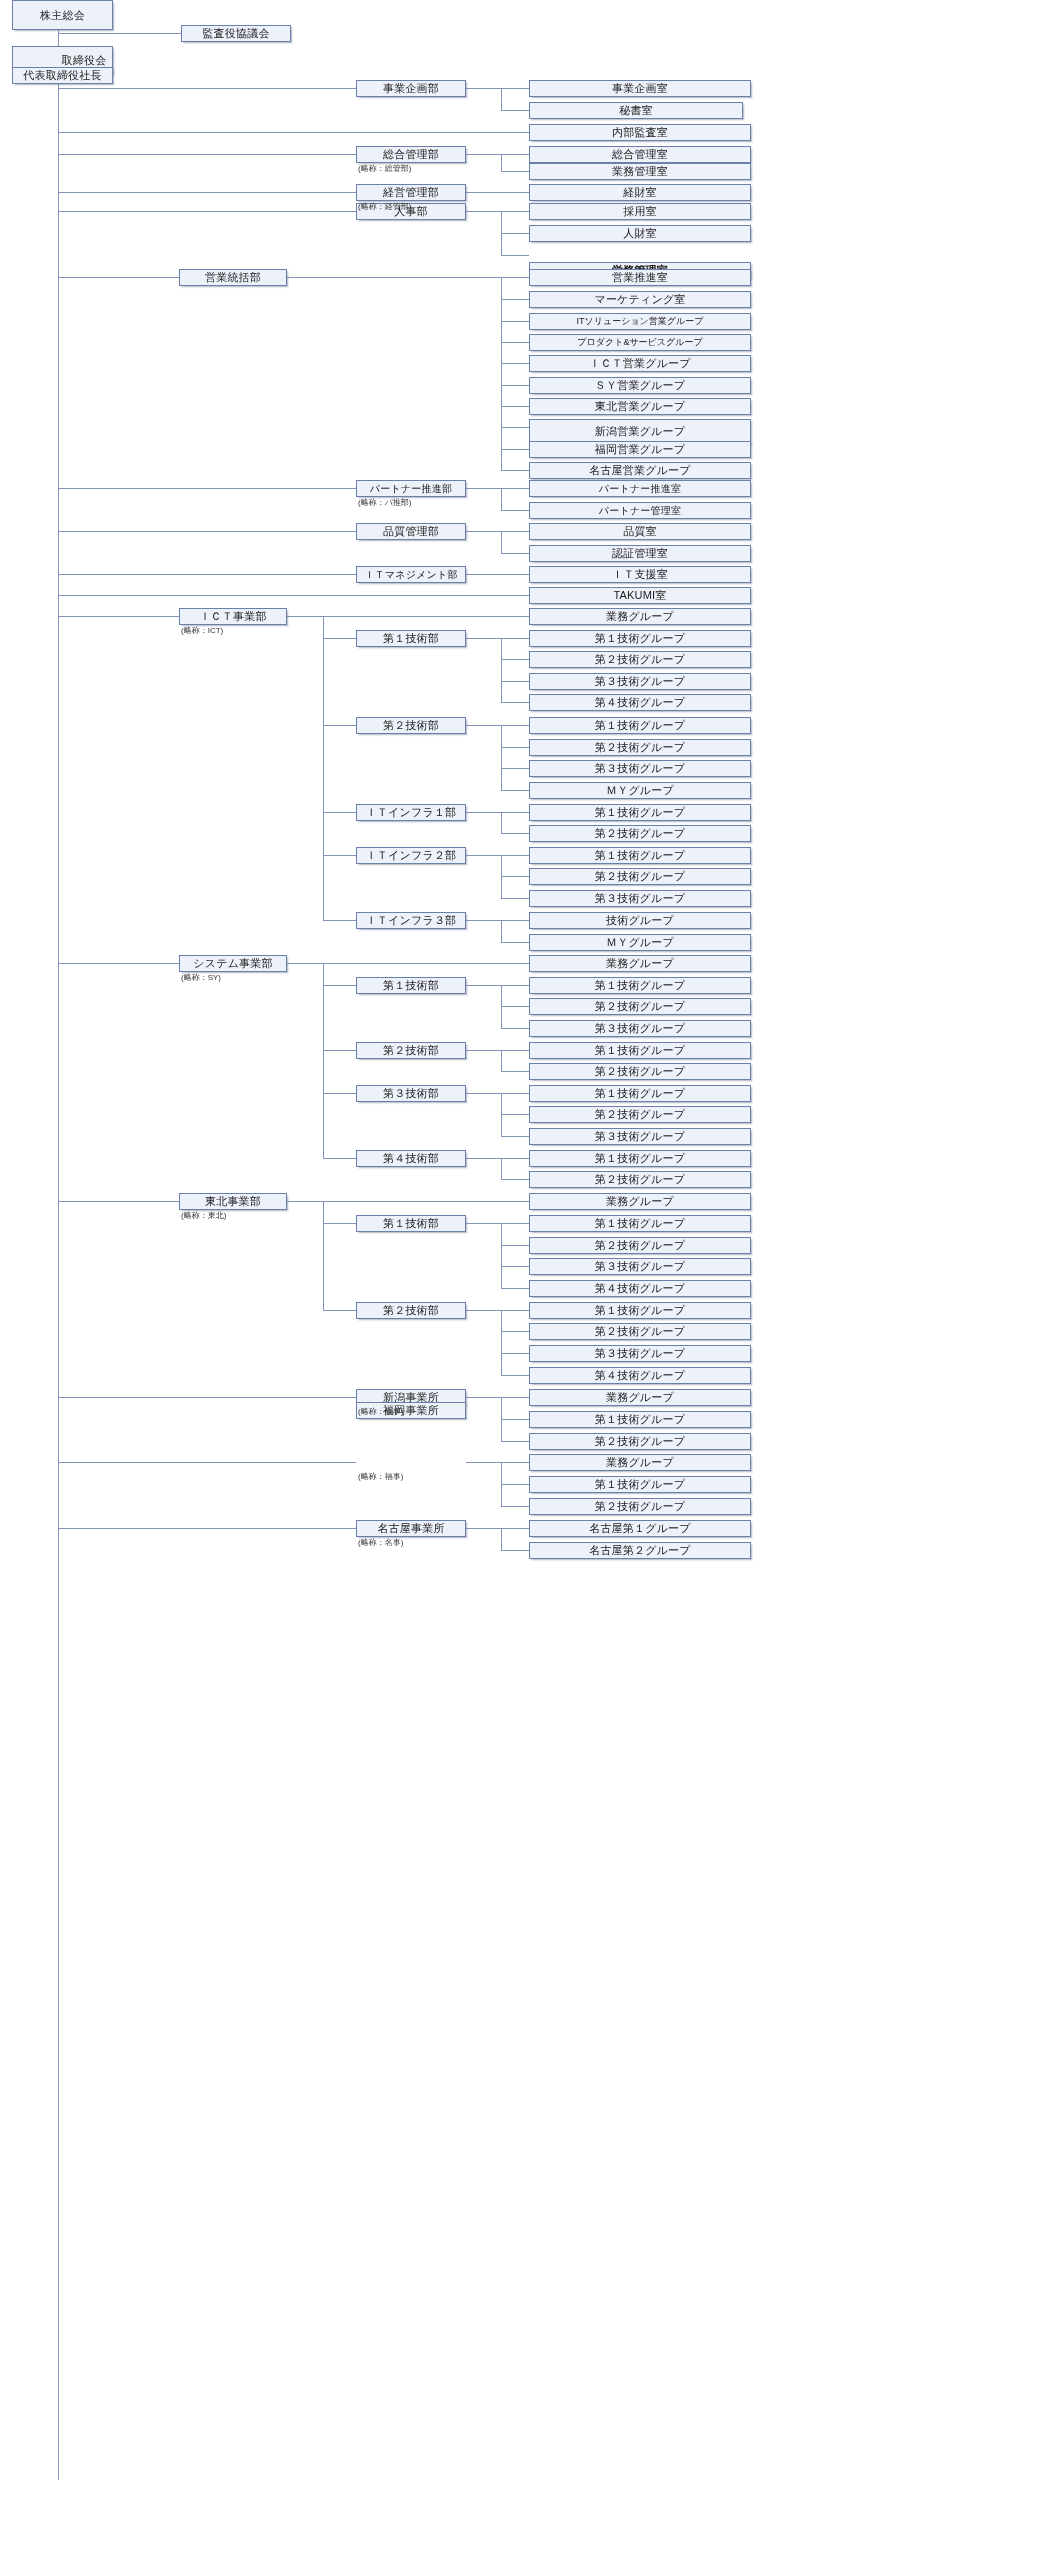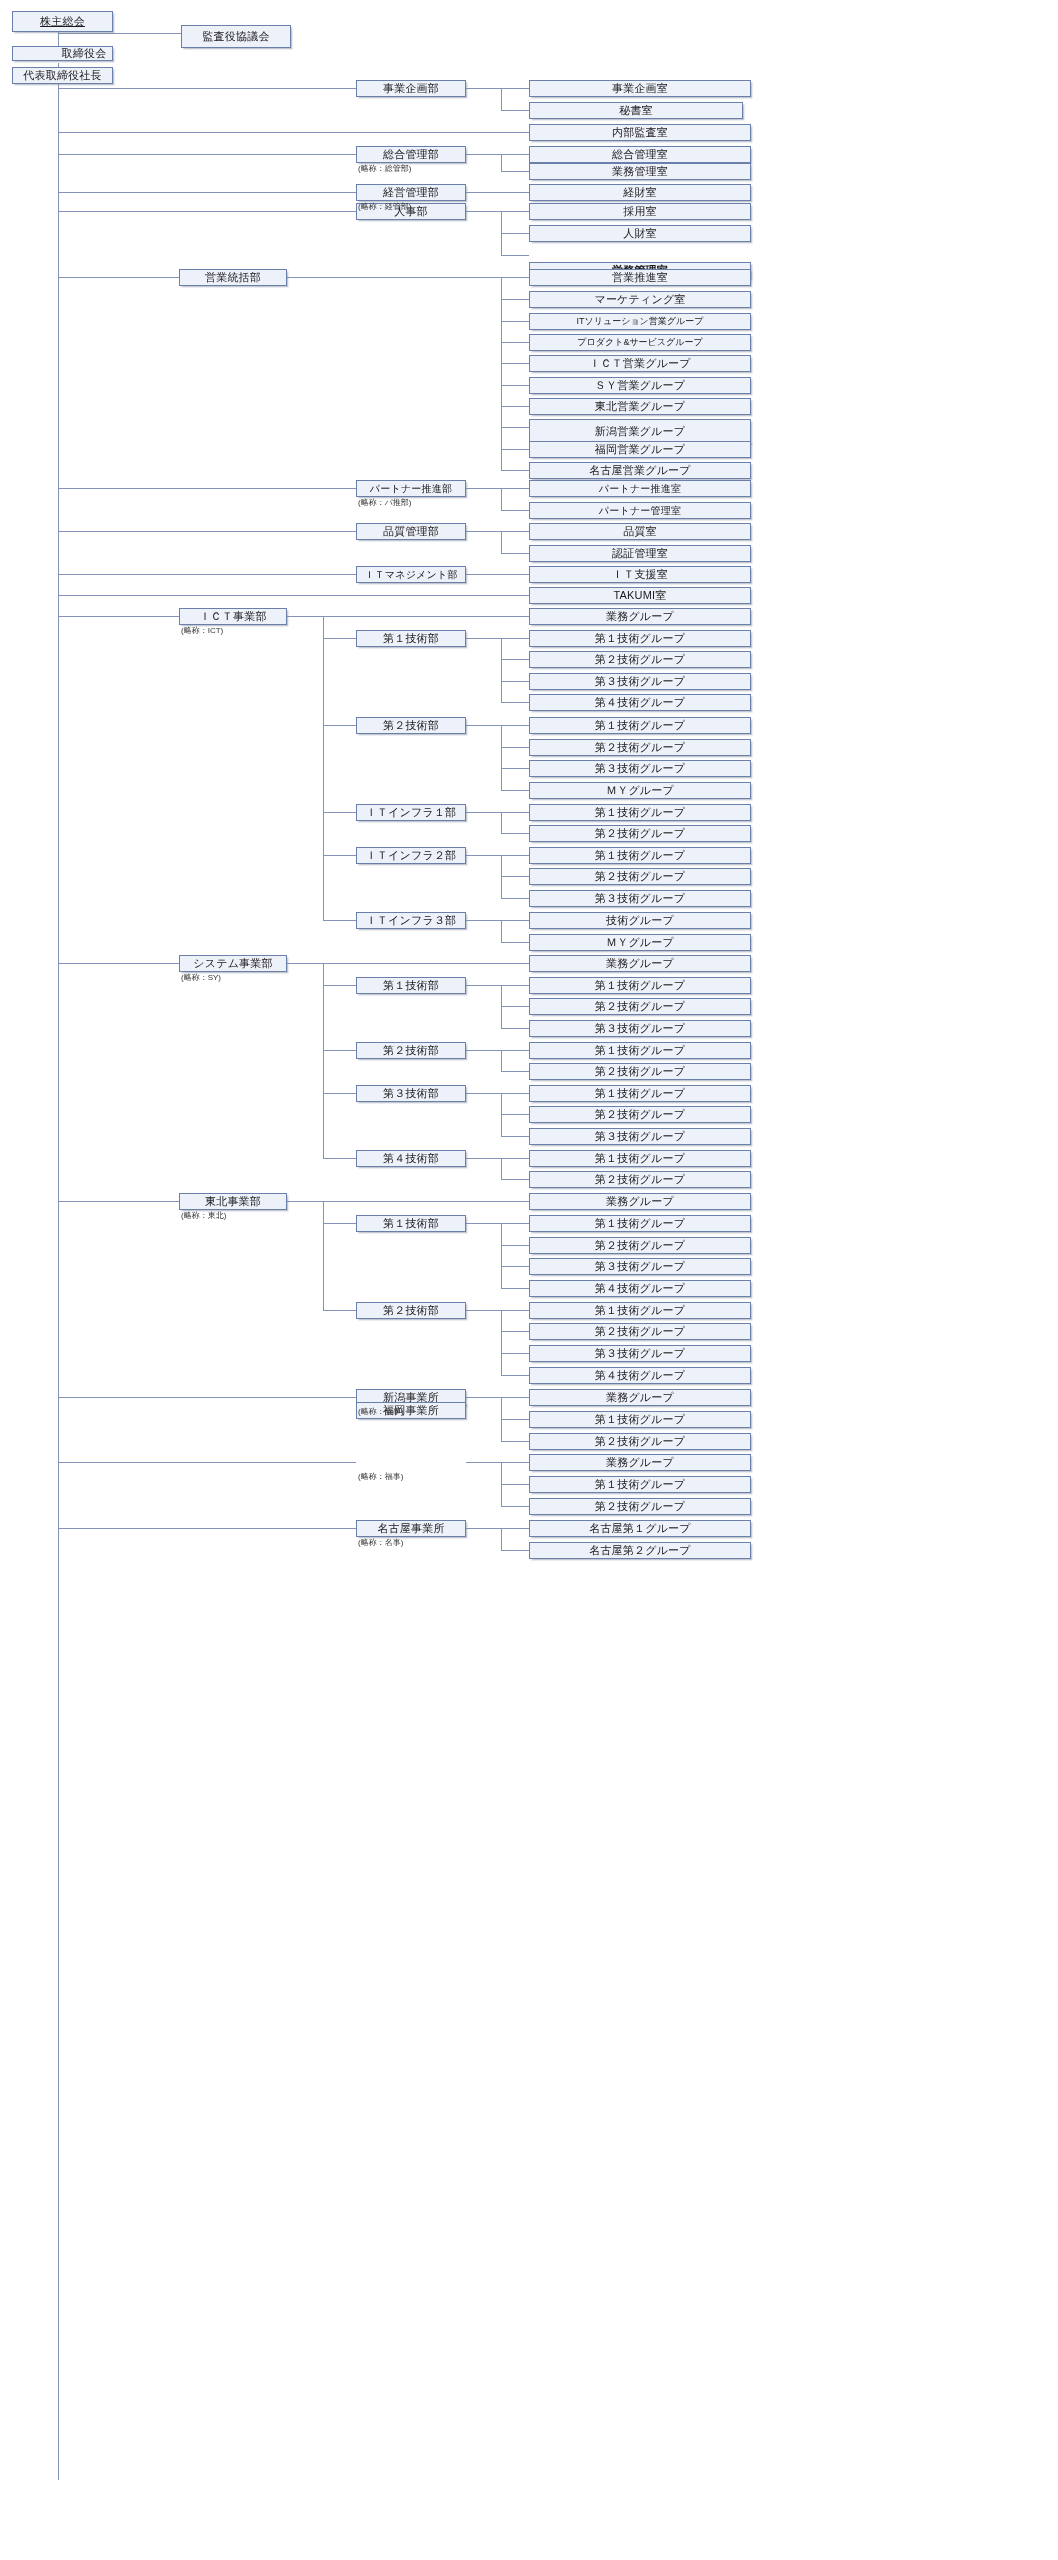--- a/index.html
+++ b/index.html
@@ -53,23 +53,23 @@
     position:absolute;
     width:0;
     border-left:1px solid #8494b8;
     z-index:1;
   }
 </style>
 </head>
 <body>
 
 <div id="chart">
-    <div class="node" style="left: 12px; top: 11px; width: 101px; height: 21px; text-decoration: underline;">株主総会</div>
-    <div class="node" style="left: 181px; top: 25px; width: 110px; height: 23px;">監査役協議会</div>
-    <div class="node" style="left: 12px; top: 46px; width: 101px; height: 15px; padding-left: 43px;">取締役会</div>
+    <div class="node" style="left: 12px; top: 0; width: 101px; height: 30px;">株主総会</div>
+    <div class="node" style="left: 181px; top: 25px; width: 110px; height: 17px;">監査役協議会</div>
+    <div class="node" style="left: 12px; top: 46px; width: 101px; height: 28px; padding-left: 43px;">取締役会</div>
     <div class="node" style="left: 12px; top: 67px; width: 101px; height: 17px;">代表取締役社長</div>
     <div class="v" style="left: 58px; top: 21px; height: 25px;"></div>
     <div class="h" style="left: 58px; top: 33px; width: 123px;"></div>
     <div class="v" style="left: 58px; top: 63px; height: 4px;"></div>
     <div class="v" style="left: 58px; top: 84px; height: 2396px;"></div>
     <div class="node" style="left: 356px; top: 80px; width: 110px; height: 17px;">事業企画部</div>
     <div class="h" style="left: 58px; top: 88px; width: 298px;"></div>
     <div class="h" style="left: 466px; top: 88px; width: 35px;"></div>
     <div class="v" style="left: 501px; top: 88px; height: 22px;"></div>
     <div class="h" style="left: 501px; top: 88px; width: 28px;"></div>

